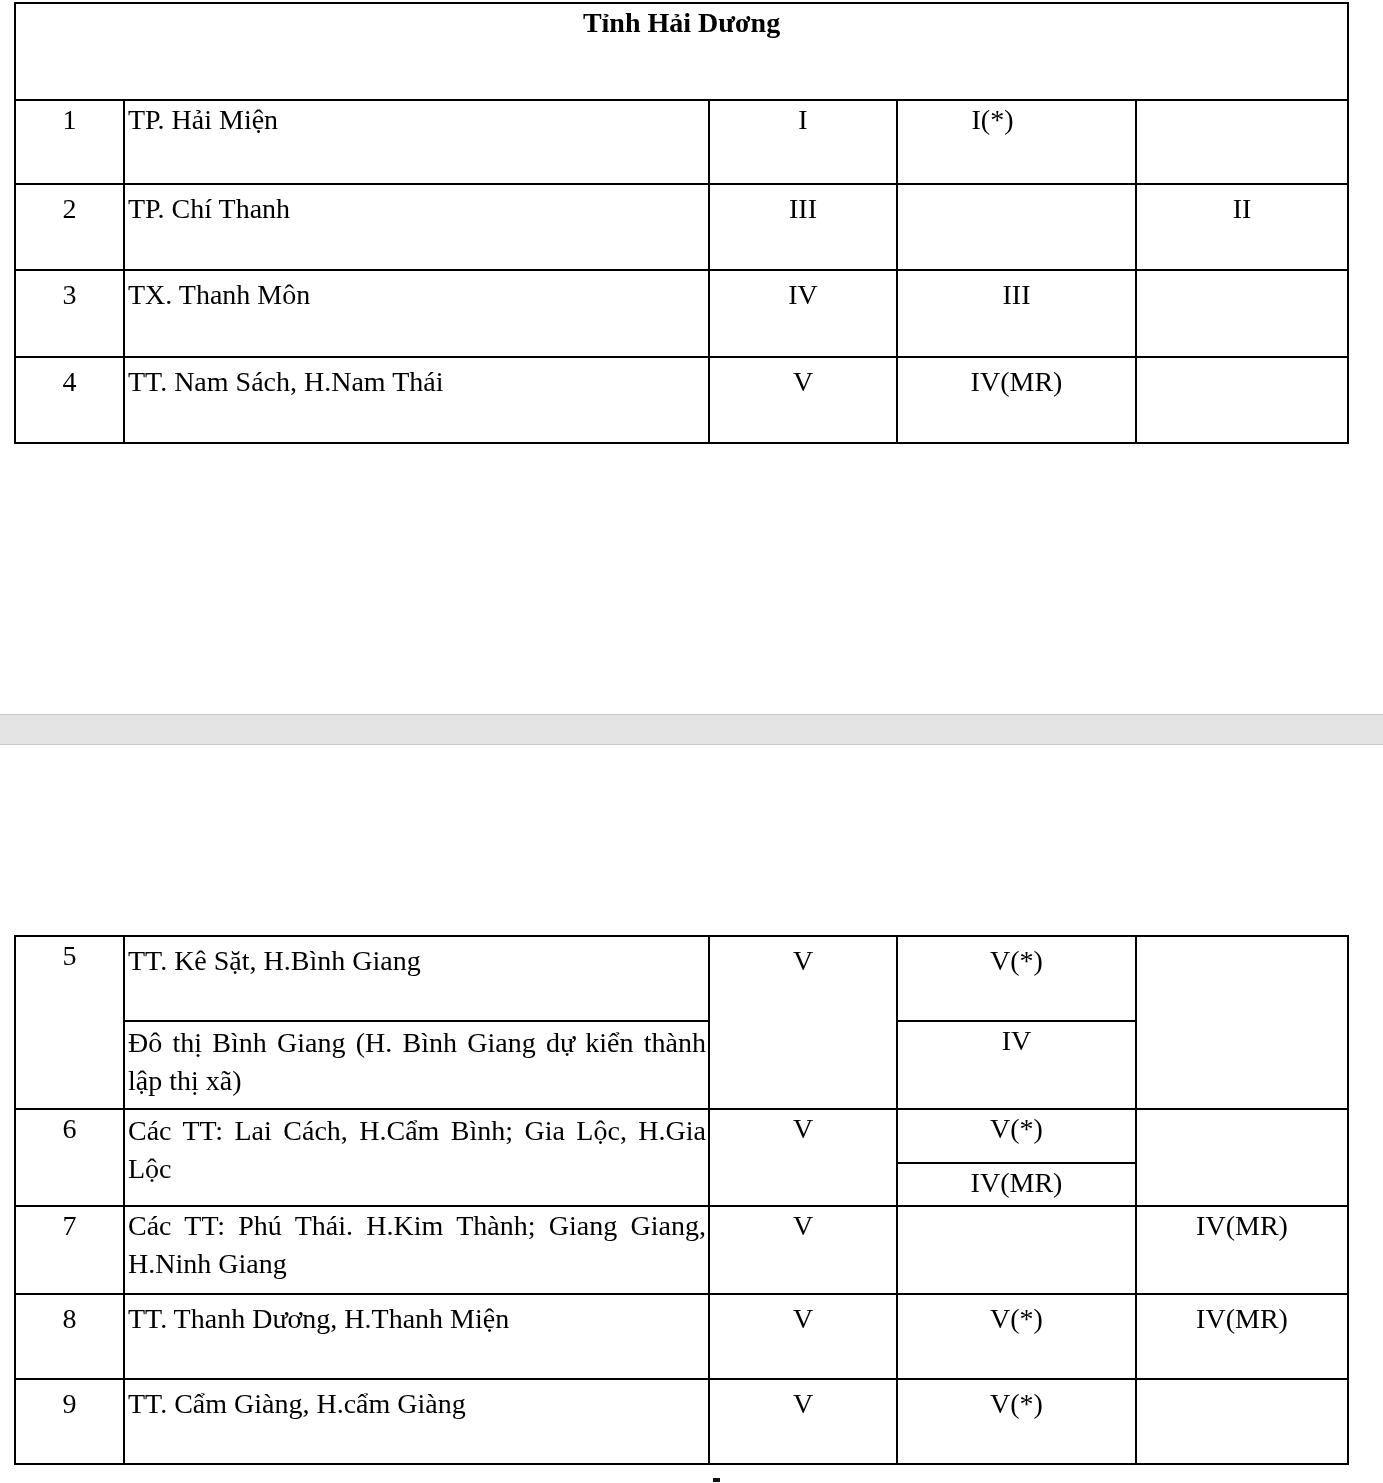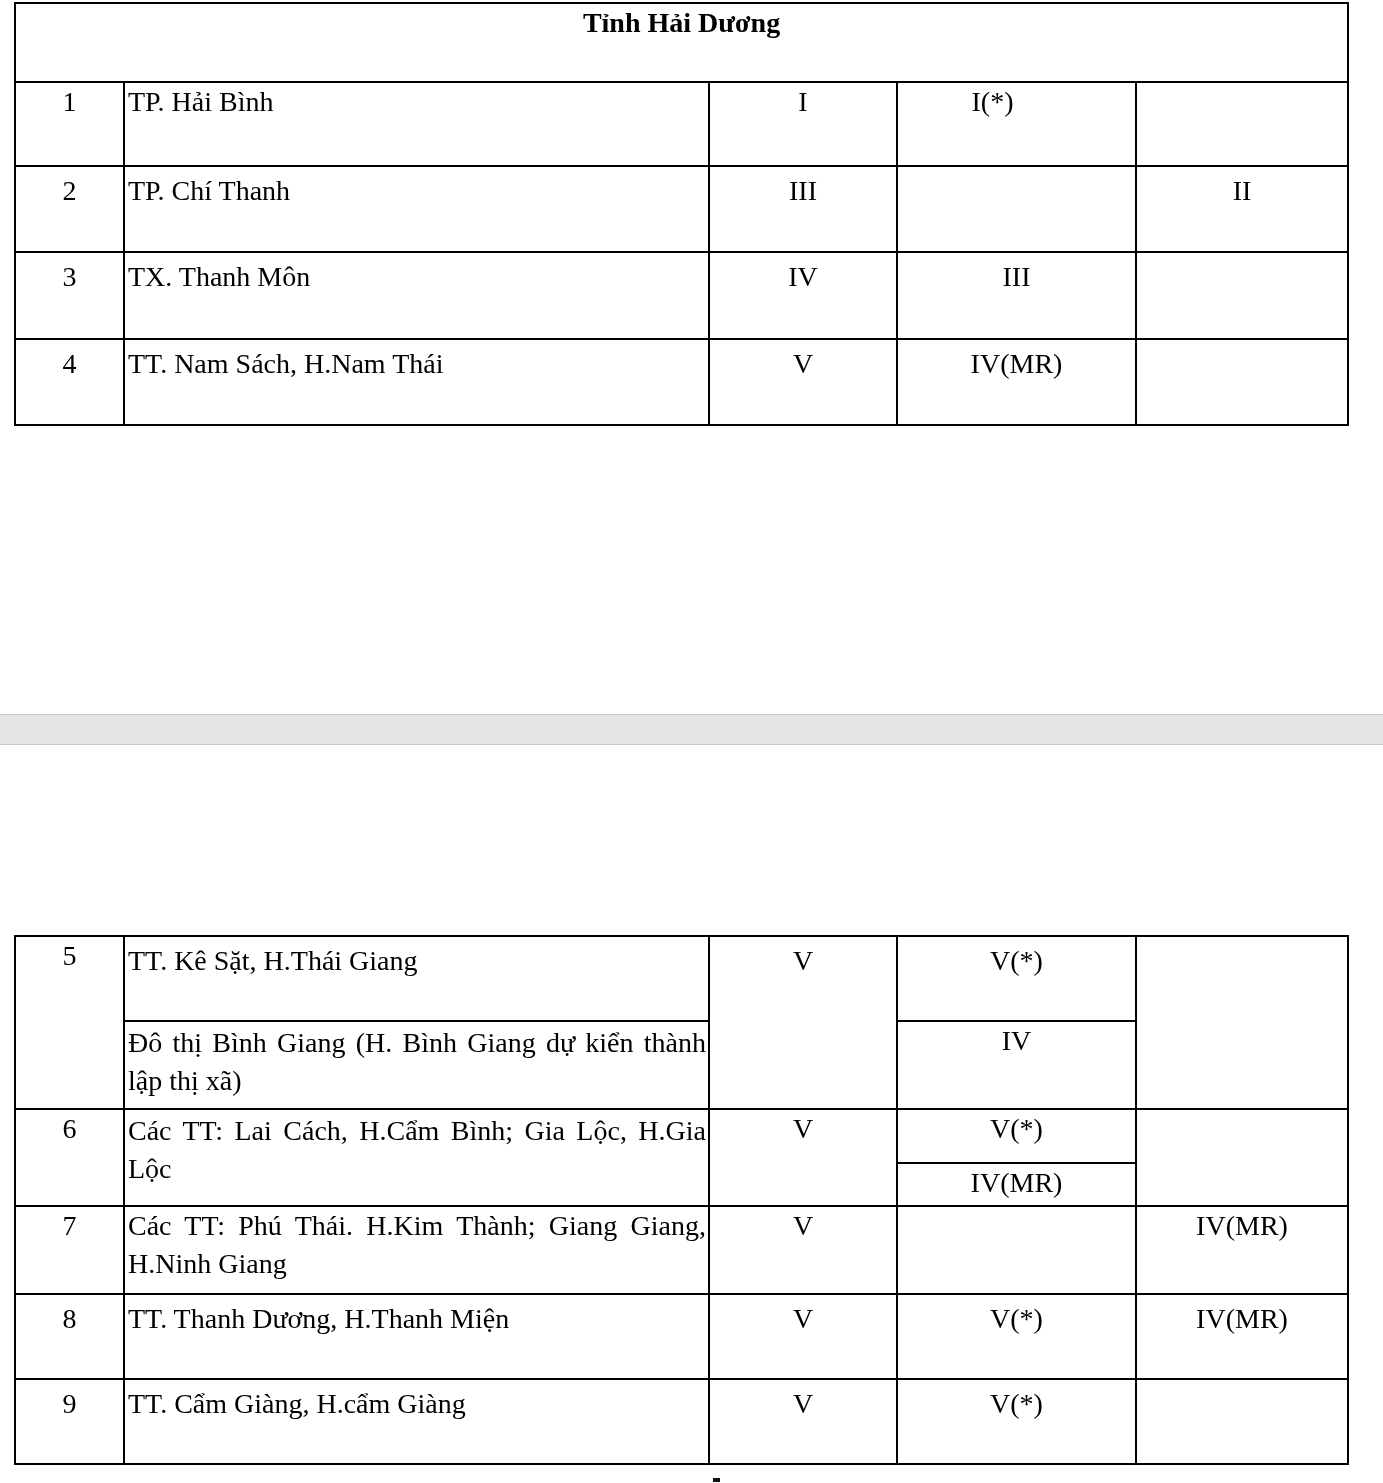--- a/index.html
+++ b/index.html
@@ -41,26 +41,26 @@
 
   <table class="doc" style="top:2px;">
     <colgroup>
       <col style="width:109px">
         <col style="width:585px">
         <col style="width:188px">
       <col style="width:239px">
         <col style="width:212px">
     </colgroup>
     <tbody>
-        <tr style="height:79px">
+        <tr style="height:97px">
       <td colspan="5" class="title-cell">Tỉnh Hải Dương</td>
     </tr>
     <tr style="height:84px">
       <td class="ctr vb">1</td>
-      <td class="left vb">TP. Hải Bình</td>
+      <td class="left vb">TP. Hải Miện</td>
       <td class="ctr vb">I</td>
       <td class="ctr vm shift-l">I(*)</td>
       <td class="ctr"></td>
     </tr>
     <tr style="height:86px">
       <td class="ctr vt">2</td>
       <td class="left vt">TP. Chí Thanh</td>
       <td class="ctr vt">III</td>
       <td class="ctr vt"></td>
       <td class="ctr vt">II</td>
@@ -89,21 +89,21 @@
       <col style="width:109px">
         <col style="width:585px">
         <col style="width:188px">
       <col style="width:239px">
         <col style="width:212px">
     </colgroup>
 
     <tbody>
         <tr style="height:85px">
       <td class="ctr vm" rowspan="2">5</td>
-      <td class="left vt">TT. Kê Sặt, H.Thái Giang</td>
+      <td class="left vt">TT. Kê Sặt, H.Bình Giang</td>
       <td class="ctr vt" rowspan="2">V</td>
       <td class="ctr vt">V(*)</td>
       <td class="ctr" rowspan="2"></td>
     </tr>
     <tr style="height:88px">
       <td class="just vt2">Đô thị Bình Giang (H. Bình Giang dự kiển thành lập thị xã)</td>
       <td class="ctr vm">IV</td>
     </tr>
 
     <tr style="height:54px">

